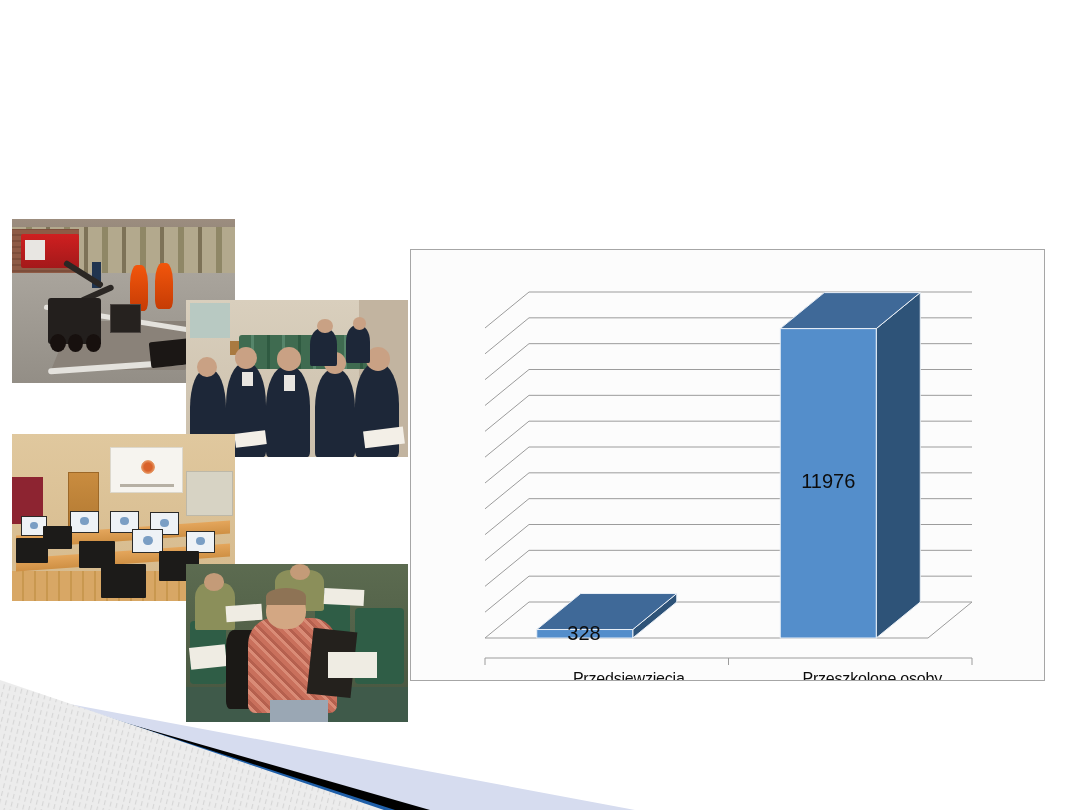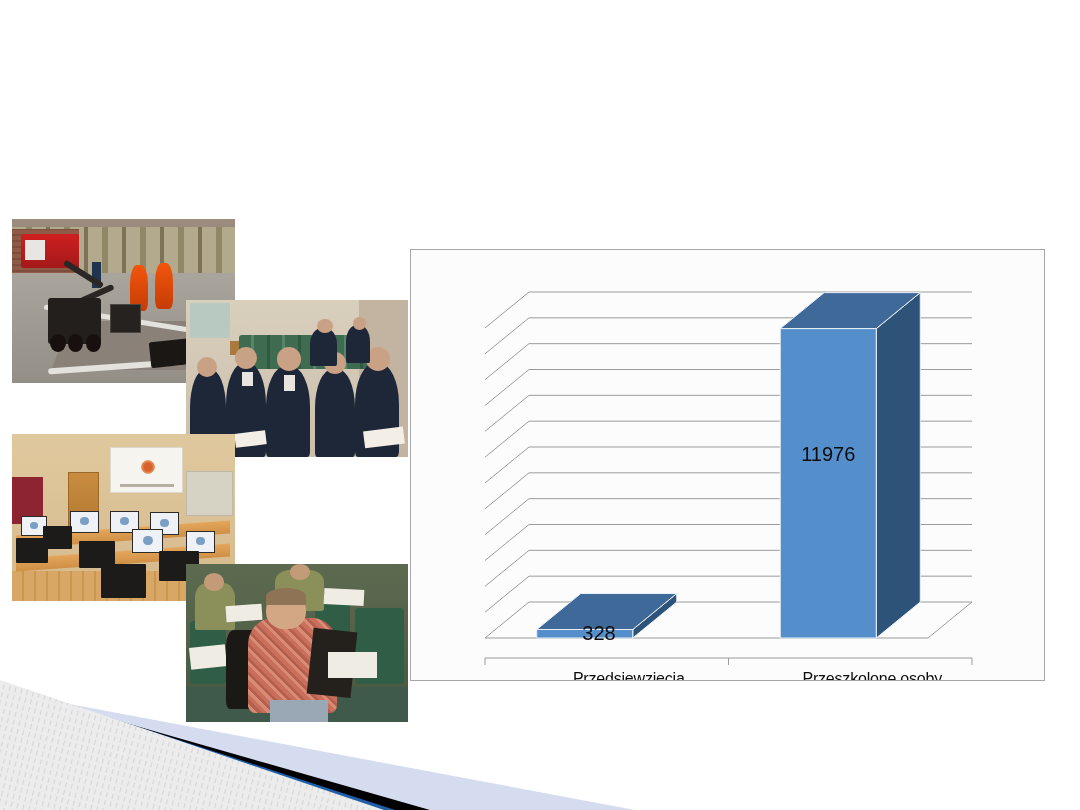--- a/index.html
+++ b/index.html
@@ -441,22 +441,22 @@
               <path d="M 125.75 379.52666666666664 L 169.75 343.52666666666664 L 265.75 343.52666666666664 L 221.75 379.52666666666664 Z" fill="#3F6998" stroke="#E9EFF6" stroke-width="1"></path>
               <rect x="125.75" y="379.52666666666664" width="96" height="8.473333333333334" fill="#548ECB" stroke="#E9EFF6" stroke-width="1"></rect>
             </g>
             <g>
               <path d="M 465.25 78.62 L 509.25 42.620000000000005 L 509.25 352 L 465.25 388 Z" fill="#2E5378" stroke="#E9EFF6" stroke-width="1"></path>
               <path d="M 369.25 78.62 L 413.25 42.620000000000005 L 509.25 42.620000000000005 L 465.25 78.62 Z" fill="#3F6998" stroke="#E9EFF6" stroke-width="1"></path>
               <rect x="369.25" y="78.62" width="96" height="309.38" fill="#548ECB" stroke="#E9EFF6" stroke-width="1"></rect>
             </g>
           </g>
       </svg>
-      <div class="bar-value" id="val-0" style="left: 188px; top: 383.34px; transform: translate(-50%, -50%); color: rgb(13, 13, 13);">328</div>
-      <div class="bar-value" id="val-1" style="left: 417.25px; top: 204px; transform: translate(-50%, -50%); color: rgb(13, 13, 13);">11976</div>
+      <div class="bar-value" id="val-0" style="left: 173px; top: 383.34px; transform: translate(-50%, -50%); color: rgb(13, 13, 13);">328</div>
+      <div class="bar-value" id="val-1" style="left: 417.25px; top: 231px; transform: translate(-50%, -50%); color: rgb(13, 13, 13);">11976</div>
       <div class="cat-label" id="cat-0" style="left: 217.75px; top: 420px; transform: translateX(-50%); color: rgb(13, 13, 13);">Przedsięwzięcia</div>
       <div class="cat-label" id="cat-1" style="left: 461.25px; top: 420px; transform: translateX(-50%); color: rgb(13, 13, 13);">Przeszkolone osoby</div>
     </div>
   </div>
 
   <svg id="deco" viewBox="0 0 1080 135" preserveAspectRatio="none">
     <defs>
       <pattern id="hatch" width="6" height="8" patternUnits="userSpaceOnUse" patternTransform="rotate(14)">
         <rect width="6" height="8" fill="#ECECEC"></rect>
         <rect x="0" y="0" width="1.1" height="5" fill="#D6D6D6"></rect>

